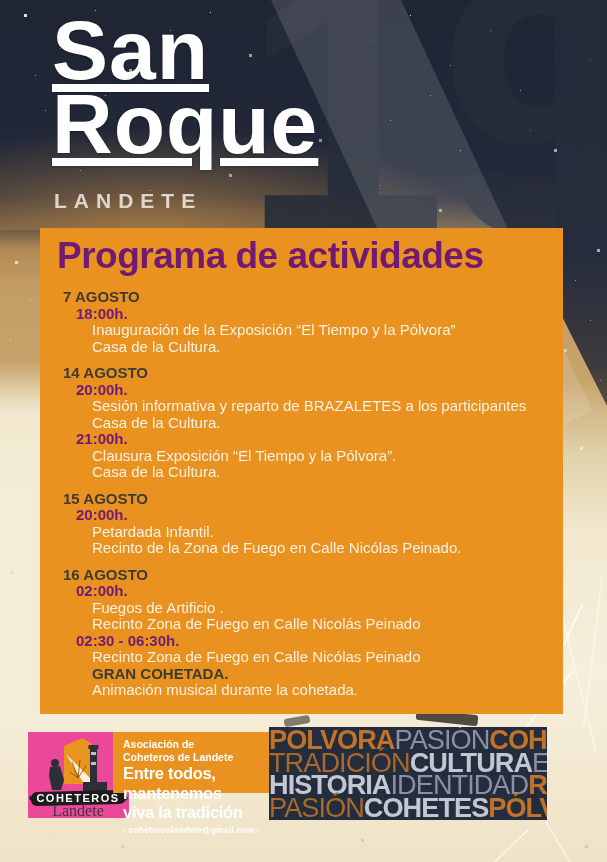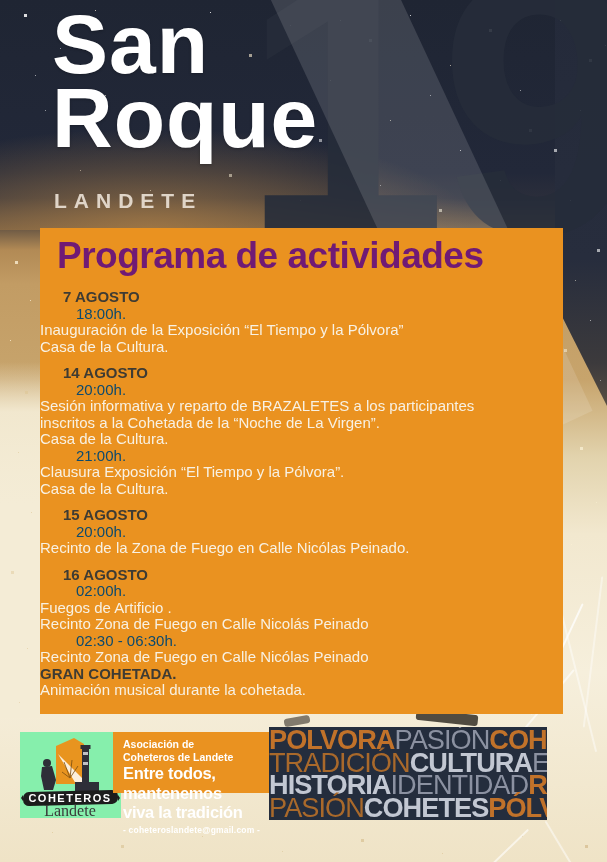--- a/index.html
+++ b/index.html
@@ -85,44 +85,45 @@
     position:absolute; top:-80px; right:-30px;
     font-size:370px; font-weight:bold; line-height:1; letter-spacing:-8px;
     color:rgba(38,44,58,.9); white-space:nowrap;
   }
   .light-band{
     position:absolute; top:-90px; left:235px; width:118px; height:580px;
     background:rgba(255,255,255,.13);
     transform:rotate(-25deg); transform-origin:50% 0;
   }
   .title-main{
-    position:absolute; left:52px; top:8px;
+    position:absolute; left:52px; top:14px;
     color:#fff; font-size:84px; font-weight:bold; line-height:.88; letter-spacing:1px;
     text-shadow:0 1px 3px rgba(0,0,0,.25);
+    text-decoration:underline;
   }
   .subtitle{
     position:absolute; left:54px; top:189px;
     color:rgba(233,224,212,.92); font-size:21px; font-weight:bold; letter-spacing:7px;
   }
   
   .panel{
     position:absolute; left:40px; top:228px; width:523px; height:486px;
     background:#EA9220; padding-top:5px; box-sizing:border-box;
   }
   .panel-title{
     color:#701a75; font-size:37px; font-weight:bold; letter-spacing:-.5px;
     margin:2px 0 12px 17px;
   }
   .day{margin-bottom:10px; font-size:15px; line-height:16.5px;}
   .day-date{color:#3E3B33; font-weight:bold; padding-left:23px;}
-  .slot-time{color:#0c4a6e; padding-left:36px;}
-  .slot-line{color:#F8F1E3; }
+  .slot-time{color:#701a75; padding-left:36px;font-weight:bold;}
+  .slot-line{color:#F8F1E3; padding-left:52px;}
   .slot-line.bold-dark{color:#3E3B33; font-weight:bold;}
   
-  .logo-box{position:absolute; left:20px; top:732px; width:101px; height:86px; background:#86efac;}
+  .logo-box{position:absolute; left:28px; top:732px; width:101px; height:86px; background:#ec4899;}
   .contact-box{
     position:absolute; left:113px; top:732px; width:156px; height:61px;
     background:#EA9220; color:#fff; box-sizing:border-box; padding:6px 6px 0 10px;
   }
   .contact-org{font-size:10.5px; font-weight:bold; line-height:12.5px;}
   .contact-slogan{font-size:16.5px; font-weight:bold; line-height:17.5px; margin-top:2px; letter-spacing:-.3px;}
   .contact-email{font-size:8.5px; font-weight:bold; margin-top:3px; letter-spacing:.2px;}
   .word-band{
     position:absolute; left:269px; top:727px; width:278px; height:93px;
     background:#242D3D; overflow:hidden; padding-top:2px; box-sizing:border-box;
@@ -170,29 +171,29 @@
         <div class="day">
           <div class="day-date">7 AGOSTO</div>
           <div class="slot-time">18:00h.</div>
           <div class="slot-line">Inauguración de la Exposición “El Tiempo y la Pólvora”</div>
           <div class="slot-line">Casa de la Cultura.</div>
         </div>
         <div class="day">
           <div class="day-date">14 AGOSTO</div>
           <div class="slot-time">20:00h.</div>
           <div class="slot-line">Sesión informativa y reparto de BRAZALETES a los participantes</div>
-          <div class="slot-line">inscritos a la Cohetada de la “Noche de La Virgen”.</div>
           <div class="slot-line">Casa de la Cultura.</div>
           <div class="slot-time">21:00h.</div>
           <div class="slot-line">Clausura Exposición “El Tiempo y la Pólvora”.</div>
           <div class="slot-line">Casa de la Cultura.</div>
         </div>
         <div class="day">
           <div class="day-date">15 AGOSTO</div>
           <div class="slot-time">20:00h.</div>
+          <div class="slot-line">Petardada Infantil.</div>
           <div class="slot-line">Recinto de la Zona de Fuego en Calle Nicólas Peinado.</div>
         </div>
         <div class="day">
           <div class="day-date">16 AGOSTO</div>
           <div class="slot-time">02:00h.</div>
           <div class="slot-line">Fuegos de Artificio .</div>
           <div class="slot-line">Recinto Zona de Fuego en Calle Nicolás Peinado</div>
           <div class="slot-time">02:30 - 06:30h.</div>
           <div class="slot-line">Recinto Zona de Fuego en Calle Nicólas Peinado</div>
           <div class="slot-line bold-dark">GRAN COHETADA.</div>

